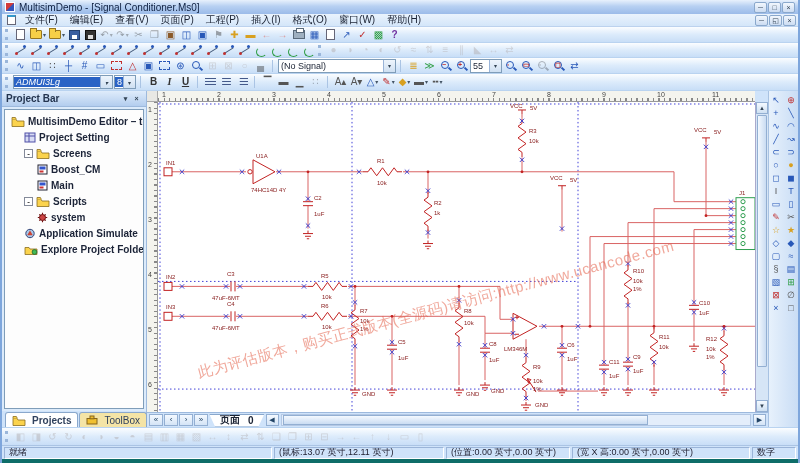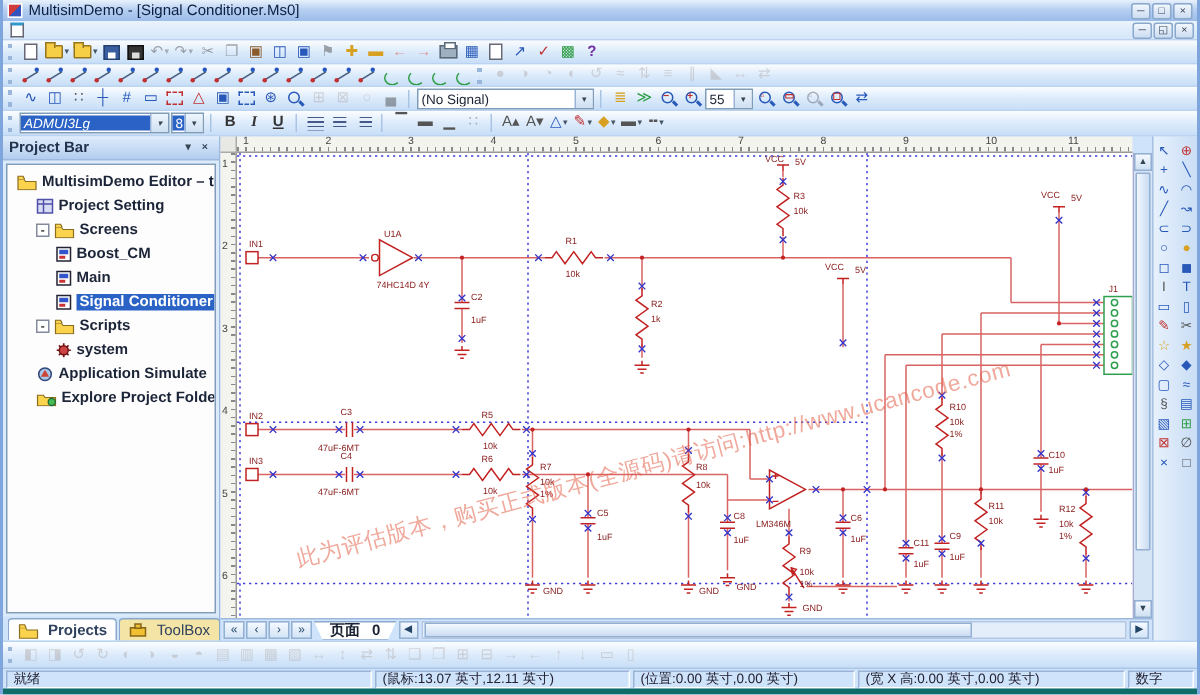--- a/index.html
+++ b/index.html
@@ -120,20 +120,31 @@
     <span class="titletext">MultisimDemo - [Signal Conditioner.Ms0]</span>
     <span class="winbtns">
         <span class="wbtn">─</span>
         <span class="wbtn">□</span>
         <span class="wbtn">×</span>
       </span>
   </div>
 
   <div class="menubar">
     <span class="docicon"></span>
+    <span style="display:flex">
+        <span class="mitem">文件(F)</span>
+        <span class="mitem">编辑(E)</span>
+        <span class="mitem">查看(V)</span>
+        <span class="mitem">页面(P)</span>
+        <span class="mitem">工程(P)</span>
+        <span class="mitem">插入(I)</span>
+        <span class="mitem">格式(O)</span>
+        <span class="mitem">窗口(W)</span>
+        <span class="mitem">帮助(H)</span>
+      </span>
     <span class="mdibtns">
         <span class="wbtn">─</span>
         <span class="wbtn">◱</span>
         <span class="wbtn">×</span>
       </span>
   </div>
 
   <div class="tb tb1">
     <span class="grip"></span>
     <span style="display:flex;align-items:center;gap:1px">
@@ -544,30 +555,20 @@
           </div>
           <div class="titem" style="padding-left: 32px;">
             <span class="tico">
               <svg width="11" height="11" viewBox="0 0 11 11">
                 <rect x="1" y="1" width="9" height="9" fill="#fff" stroke="#223"></rect>
                 <rect x="2.5" y="2.5" width="6" height="3" fill="#3355cc"></rect>
                 <rect x="2.5" y="6.5" width="4" height="2" fill="#cc3333"></rect>
               </svg>
             </span>
             <span class="tlabel">Main</span>
-          </div>
-          <div class="titem" style="padding-left: 32px;">
-            <span class="tico">
-              <svg width="11" height="11" viewBox="0 0 11 11">
-                <rect x="1" y="1" width="9" height="9" fill="#fff" stroke="#223"></rect>
-                <rect x="2.5" y="2.5" width="6" height="3" fill="#3355cc"></rect>
-                <rect x="2.5" y="6.5" width="4" height="2" fill="#cc3333"></rect>
-              </svg>
-            </span>
-            <span class="tlabel selected">Signal Conditioner</span>
           </div>
           <div class="titem" style="padding-left: 19px;">
             <span class="texp">-</span>
             <span class="tico">
               <svg width="14" height="11" viewBox="0 0 14 11">
                 <path d="M1 3.5h4l1 1.5h7v5.5H1z" fill="#fbd34d" stroke="#8a6d1f" stroke-width=".8"></path>
                 <path d="M1 3.5V1.5h3.4l1 2" fill="#fbd34d" stroke="#8a6d1f" stroke-width=".8"></path>
               </svg>
             </span>
             <span class="tlabel">Scripts</span>
@@ -1088,18 +1089,18 @@
         </span>
         <span class="tbtn dis">
           <span class="pink">▯</span>
         </span>
       </span>
   </div>
 
   <div class="statusbar">
     <span class="seg ready">就绪</span>
     <span class="seg" style="width:170px">(鼠标:13.07 英寸,12.11 英寸)</span>
-    <span class="seg" style="width:148px">(位置:0.00 英寸,0.00 英寸)</span>
+    <span class="seg" style="width:124px">(位置:0.00 英寸,0.00 英寸)</span>
     <span class="seg" style="width:178px">(宽 X 高:0.00 英寸,0.00 英寸)</span>
     <span class="seg" style="width:44px">数字</span>
   </div>
   <div class="teal"></div>
 </div>
 
 </body></html>

